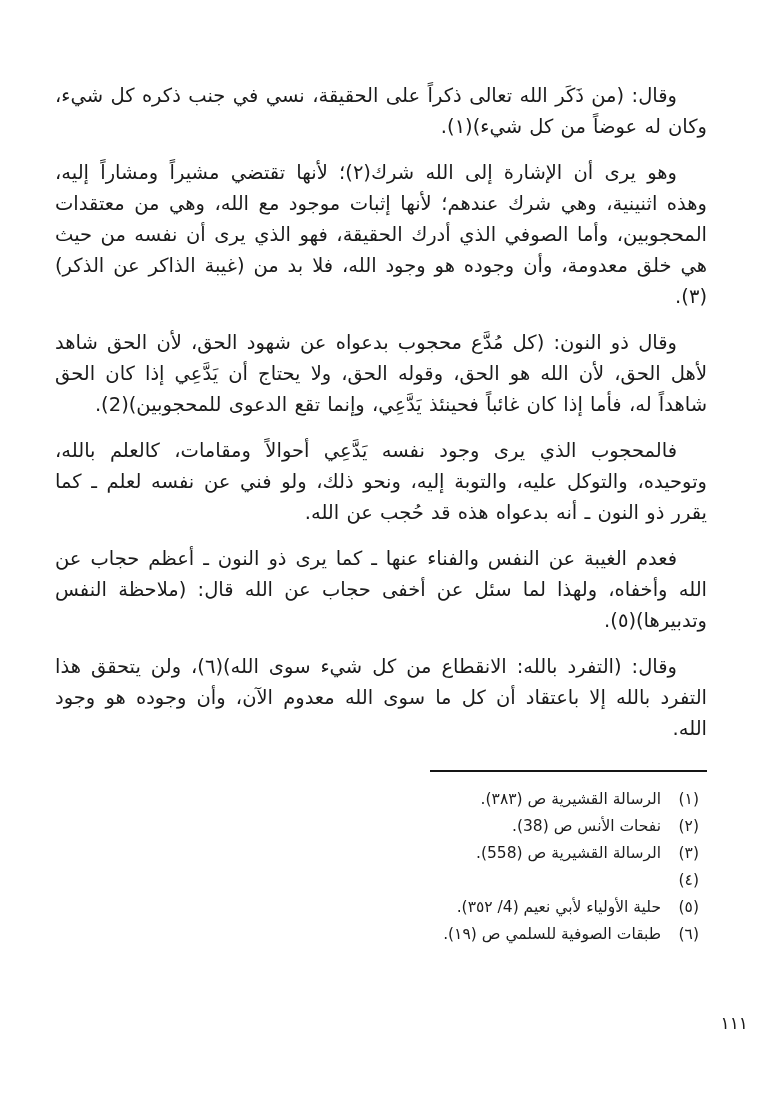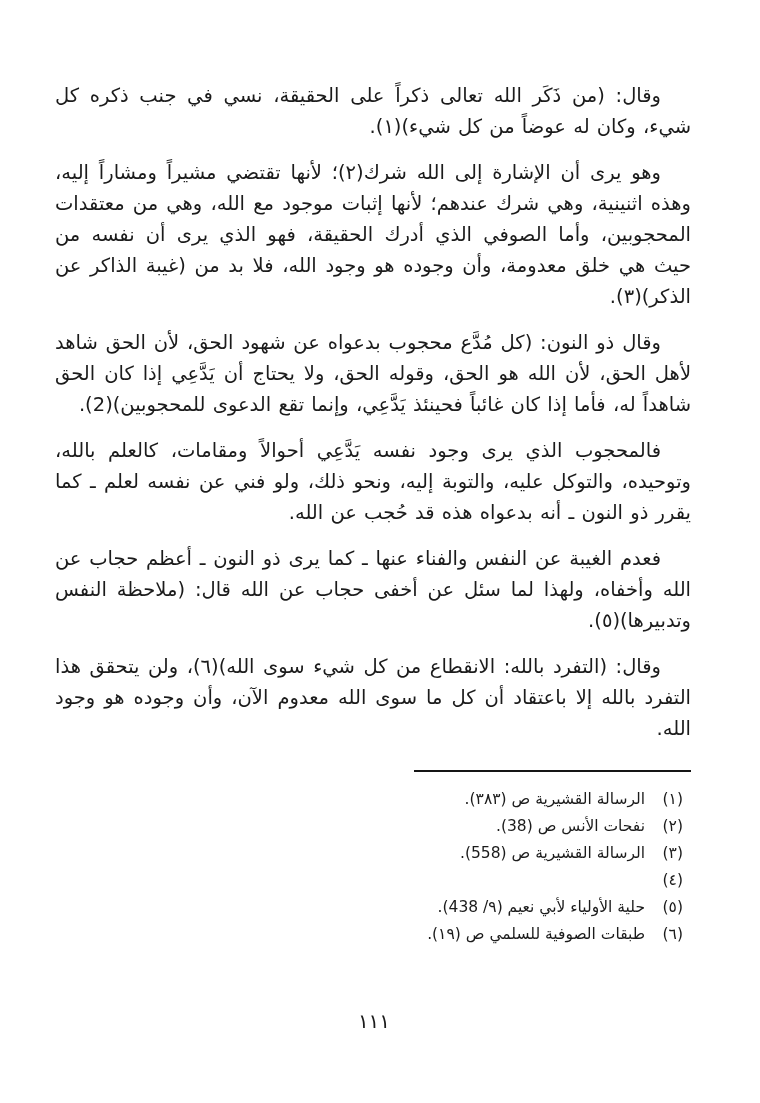--- a/index.html
+++ b/index.html
@@ -10,21 +10,21 @@
   body {
     width: 760px;
     height: 1103px;
     font-family: "DejaVu Sans", sans-serif;
   }
   .page {
     position: relative;
     width: 760px;
     height: 1103px;
     box-sizing: border-box;
-    padding: 80px 69px 0 55px;
+    padding: 80px 53px 0 55px;
     direction: rtl;
     background: #ffffff;
     color: #1b1b1b;
     overflow: hidden;
   }
   .body-text p {
     margin: 0 0 15px 0;
     font-size: 19.5px;
     line-height: 31px;
     text-align: justify;
@@ -53,22 +53,21 @@
   }
   .fn-num {
     margin-left: 12px;
     min-width: 26px;
   }
   .page-number {
     position: absolute;
     left: 0;
     right: 12px;
     bottom: 70px;
-    text-align: center;
-    font-size: 20px;
+    font-size: 17px;
     letter-spacing: 2px;
     color: #1b1b1b;
   }
 </style>
 </head>
 <body>
 
 <div class="page" lang="ar" dir="rtl">
 
   <main class="body-text">
@@ -98,21 +97,21 @@
         <span class="fn-num">(٣)</span>
         <span class="fn-text">الرسالة القشيرية ص (558).</span>
       </div>
 
       <div class="footnote">
         <span class="fn-num">(٤)</span>
       </div>
 
       <div class="footnote">
         <span class="fn-num">(٥)</span>
-        <span class="fn-text">حلية الأولياء لأبي نعيم (٩/ 438).</span>
+        <span class="fn-text">حلية الأولياء لأبي نعيم (4/ ٣٥٢).</span>
       </div>
 
       <div class="footnote">
         <span class="fn-num">(٦)</span>
         <span class="fn-text">طبقات الصوفية للسلمي ص (١٩).</span>
       </div>
 
     </div>
   </section>
 

